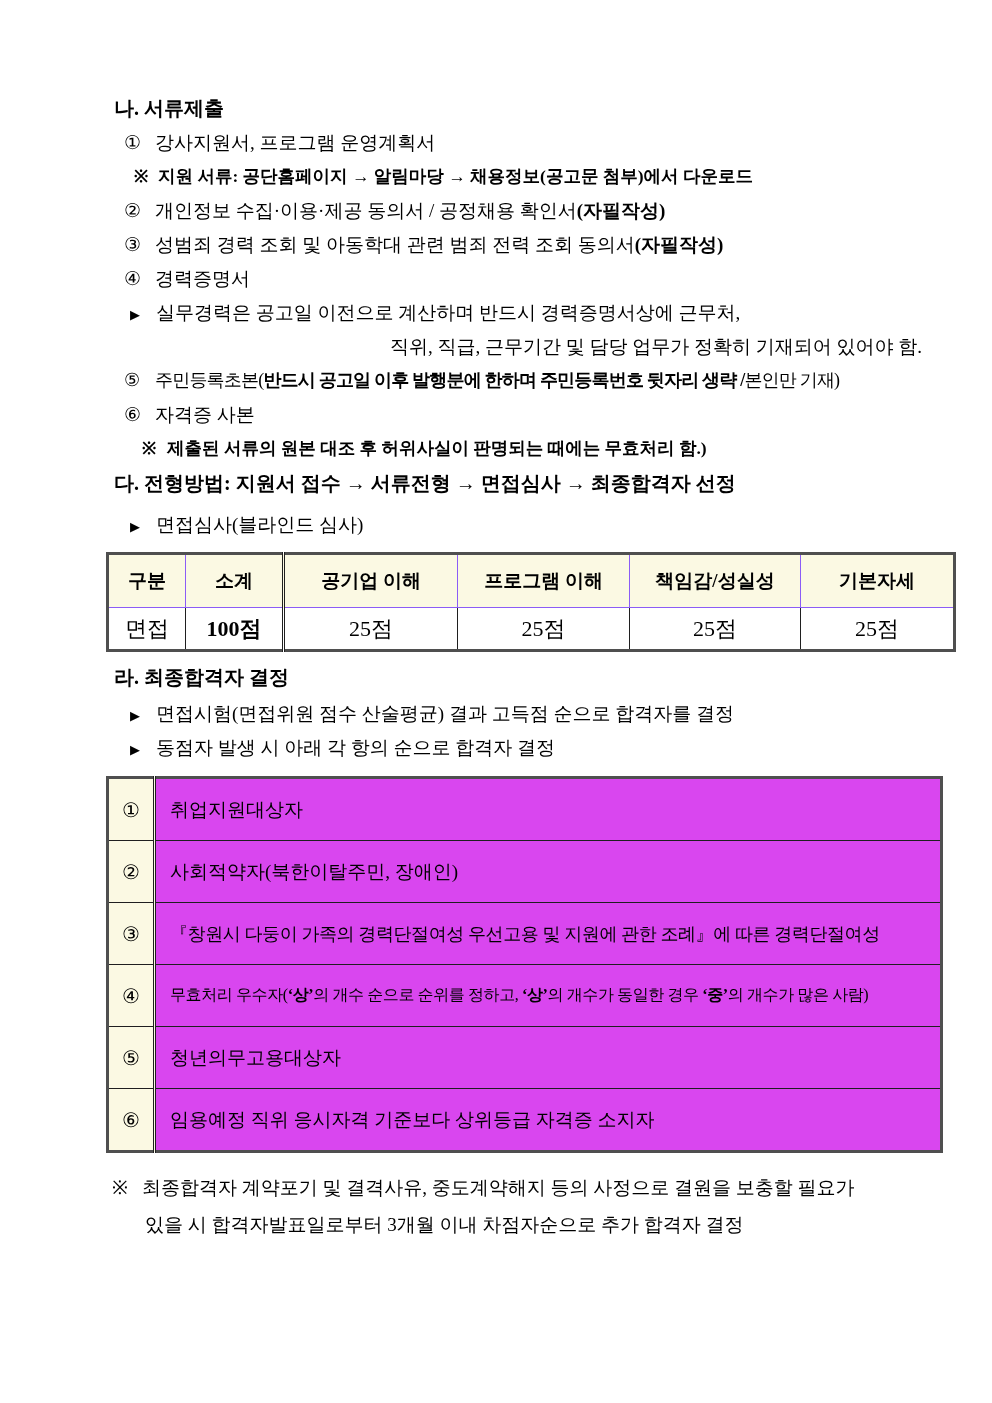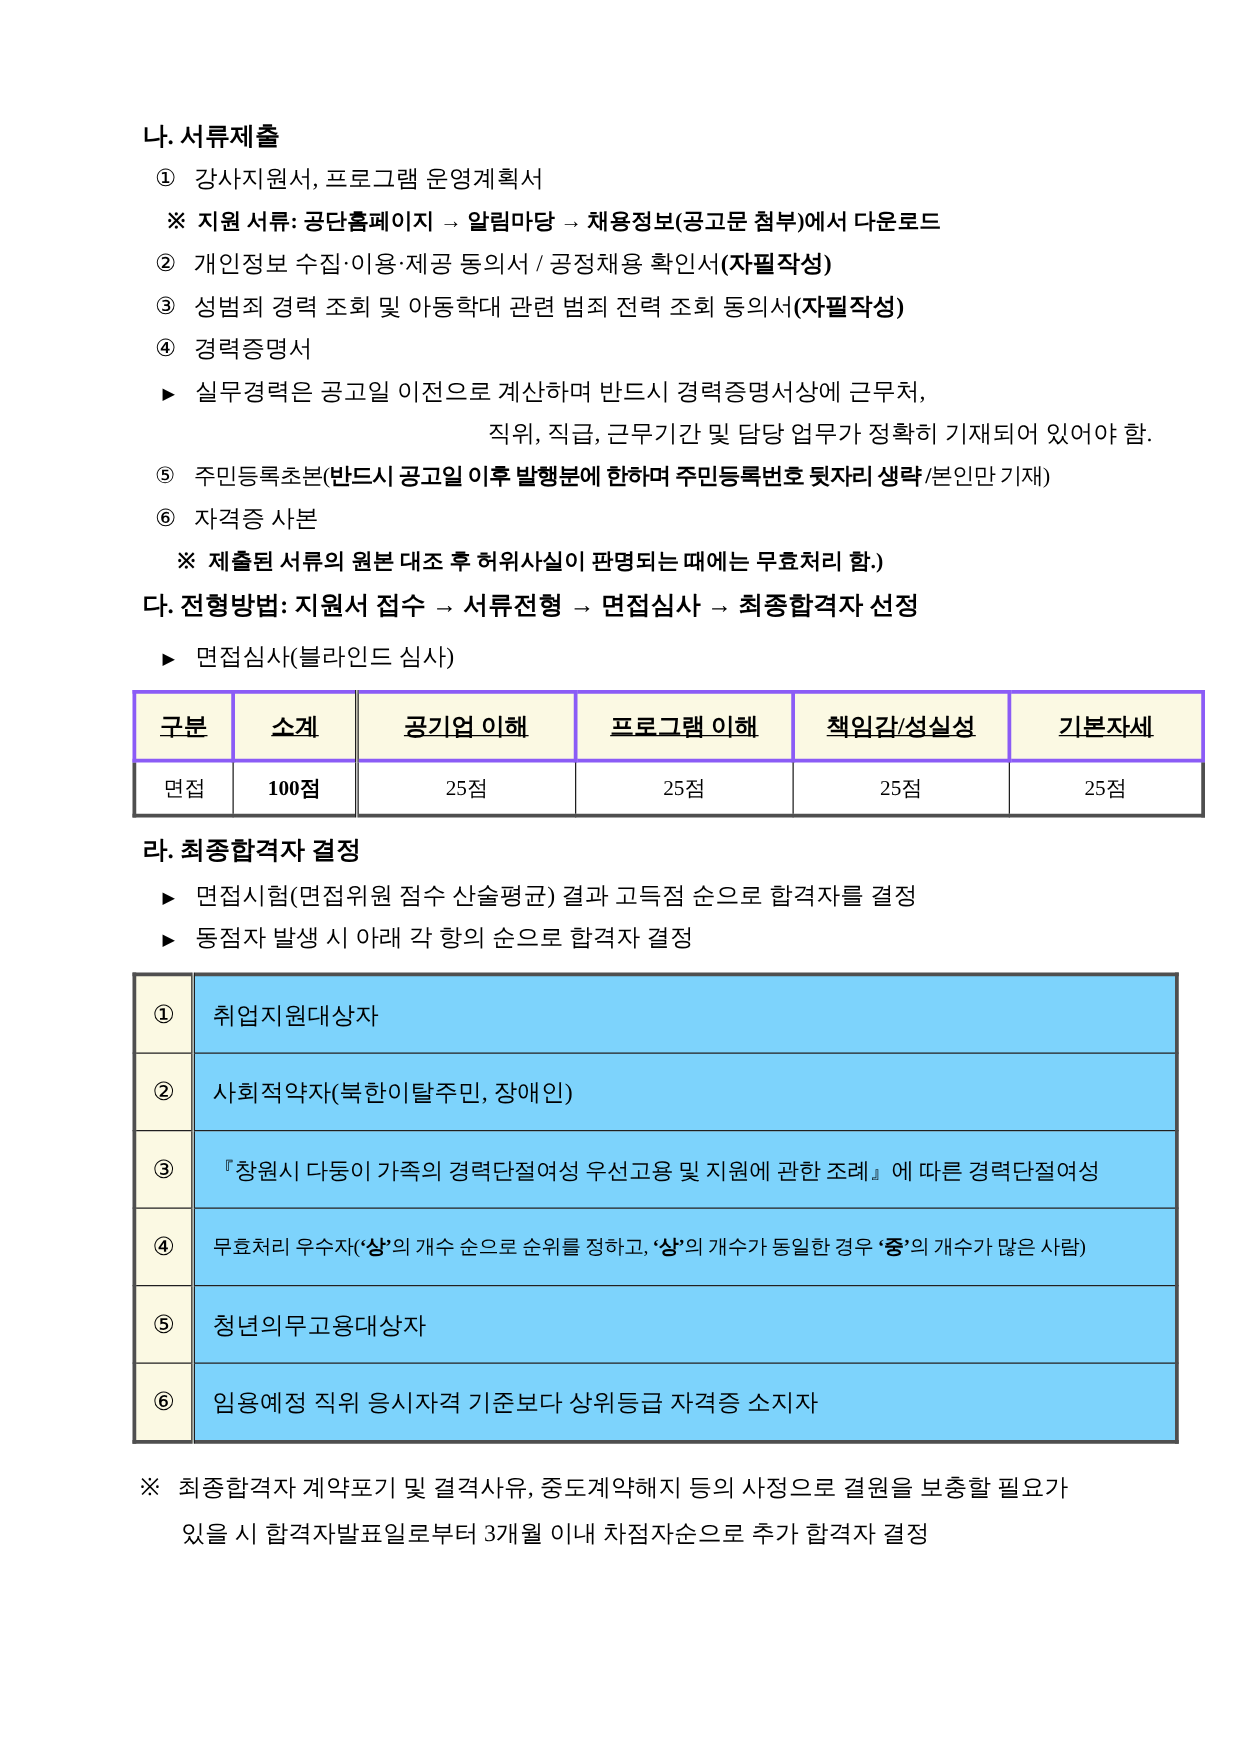--- a/index.html
+++ b/index.html
@@ -26,38 +26,38 @@
 
   .mb-sec-c { margin-bottom: 18px; }
   .mb-pre-table { margin-bottom: 16px; }
 
   table { border-collapse: collapse; table-layout: fixed; width: 837px; margin-left: -8px; border: 3px solid #4f4f4f; }
   td, th { padding: 0; }
 
   .score { margin-bottom: 12px; }
   .score th {
     background: #fbf9e3; font-weight: bold; font-size: 19px;
-    height: 52px; text-align: center; border: 3px solid #8b5cf6; text-decoration: underline;
+    height: 52px; text-align: center; border: 1px solid #8b5cf6;
   }
   .score td {
-    background: #ffffff; font-size: 17px;
+    background: #ffffff; font-size: 22px;
     height: 41px; text-align: center; border: 1px solid #1f1f1f;
   }
   .score .c0 { width: 76px; } .score .c1 { width: 96px; margin-left: 36px; }
   .score .c2 { width: 172px; } .score .c3 { width: 171px; }
   .score .c4 { width: 170px; } .score .c5 { width: 152px; }
   .dbl { border-left: 3px double #1f1f1f !important; }
 
   .prio { margin-bottom: 21px; }
   .prio td { border: 1px solid #1f1f1f; height: 61px; vertical-align: middle; }
   .prio .num {
     background: #fbf9e3; text-align: center; font-size: 20px; width: 44px;
   }
   .prio .val {
-    background: #7dd3fc; border-left: 3px double #1f1f1f;
+    background: #d946ef; border-left: 3px double #1f1f1f;
     padding-left: 14px; font-size: 19px; white-space: nowrap;
   }
   .prio .fit  { font-size: 18px; letter-spacing: -0.4px; }
   .prio .small { font-size: 16px; letter-spacing: -0.4px; }
 
   .foot-line1 { display: flex; align-items: baseline; height: 26px; margin-bottom: 12px; white-space: nowrap; }
   .marker-foot { display: inline-block; width: 30px; margin-left: -2px; flex: 0 0 auto; }
   .foot-line2 { padding-left: 31px; height: 26px; white-space: nowrap; font-family: Liberation Serif, serif; }
 </style>
 </head>

